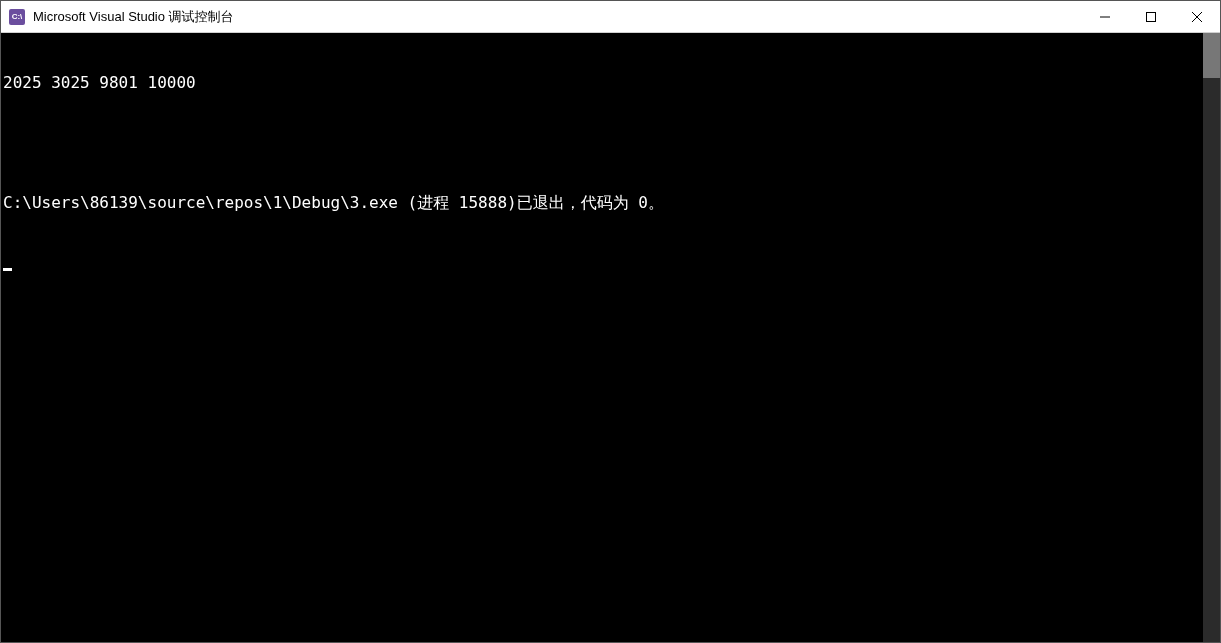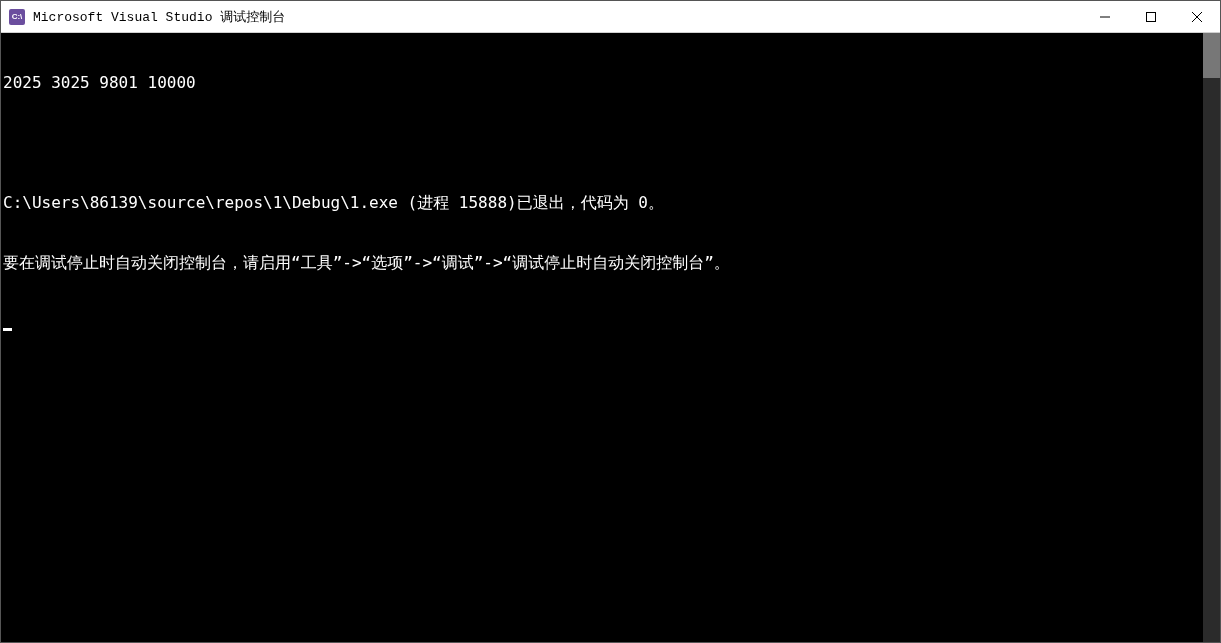--- a/index.html
+++ b/index.html
@@ -37,21 +37,20 @@
       align-items: center;
       justify-content: center;
       color: #fff;
       font-size: 8px;
       font-weight: bold;
       border-radius: 2px;
     }
     .app-title {
       font-size: 13px;
       color: #000;
-      font-family: Liberation Mono, monospace;
     }
     .titlebar-controls {
       display: flex;
       height: 100%;
     }
     .win-btn {
       width: 46px;
       height: 100%;
       display: flex;
       align-items: center;
@@ -138,20 +137,19 @@
         <line x1="10" y1="0" x2="0" y2="10" stroke-width="1"></line>
       </svg>
     </button>
   </div>
 </div>
 
 <div class="console-wrapper">
   <div class="console">
     <div class="line">2025 3025 9801 10000</div>
     <div class="line"></div>
-    <div class="line">C:\Users\86139\source\repos\1\Debug\1.exe (进程 15888)已退出，代码为 0。</div>
-    <div class="line">要在调试停止时自动关闭控制台，请启用“工具”-&gt;“选项”-&gt;“调试”-&gt;“调试停止时自动关闭控制台”。</div>
+    <div class="line">C:\Users\86139\source\repos\1\Debug\3.exe (进程 15888)已退出，代码为 0。</div>
     <div class="line"><span class="cursor"></span></div>
   </div>
   <div class="scrollbar">
     <div class="scrollbar-thumb"></div>
   </div>
 </div>
 
 </body></html>

